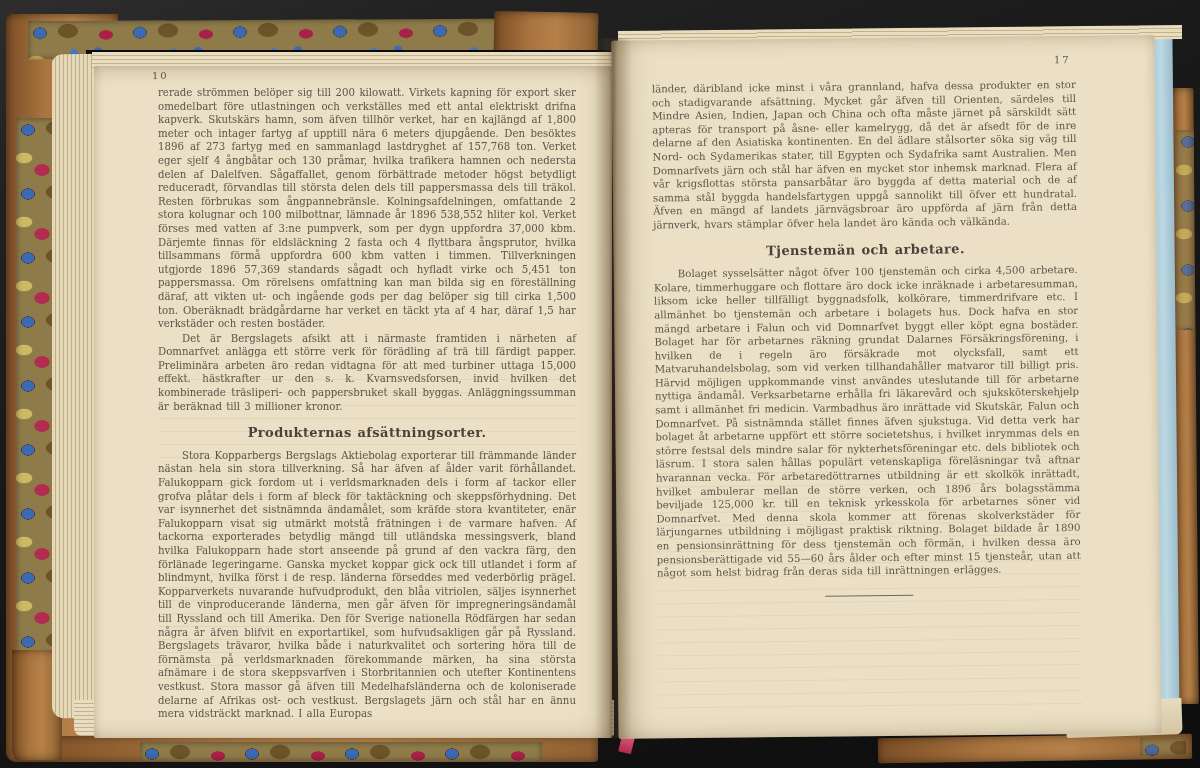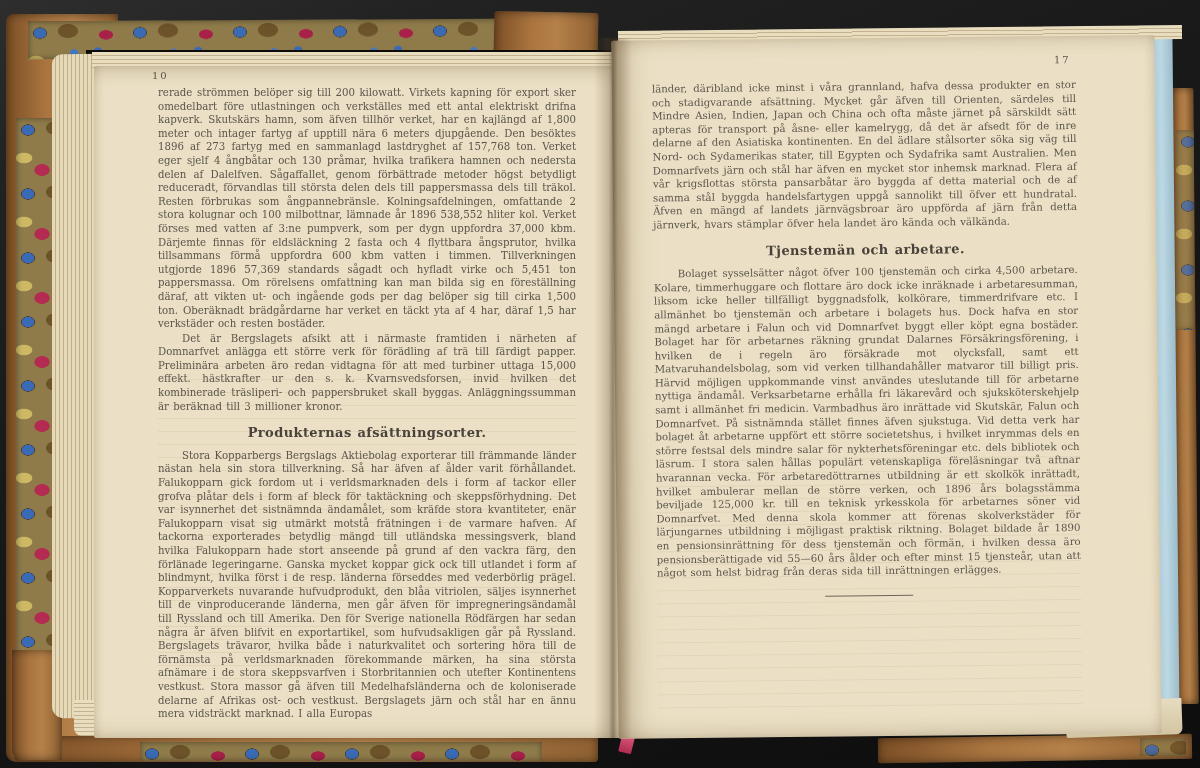--- a/index.html
+++ b/index.html
@@ -86,21 +86,21 @@
   <div class="abs" style="left:1150px; top:34px; width:26px; height:688px; background:linear-gradient(90deg,#9fc2d2,#bcd8e3 55%,#9bbccb); border-radius:0 5px 5px 0; transform:rotate(-.6deg);"></div>
   <div class="abs" style="left:1066px; top:700px; width:116px; height:36px; background:linear-gradient(180deg,#e7dcc0,#d3c5a2); transform:rotate(-2deg); border-radius:0 0 6px 2px;"></div>
 
   <div class="abs stack-v" style="left:52px; top:54px; width:48px; height:664px; border-radius:10px 0 0 12px; transform:skewY(-.6deg);"></div>
   <div class="abs stack-h" style="left:92px; top:52px; width:522px; height:16px;"></div>
   <div class="abs stack-h" style="left:74px; top:700px; width:540px; height:36px; border-radius:0 0 2px 8px;"></div>
   <div class="abs stack-h" style="left:618px; top:28px; width:564px; height:14px; transform:rotate(-.6deg);"></div>
 
   <div class="abs ribbon" style="left:620px; top:736px; width:13px; height:17px; transform:rotate(14deg);"></div>
 
-  <div class="abs page page-left-shade" style="left:94px; top:66px; width:518px; height:672px;padding-left:41px;">
+  <div class="abs page page-left-shade" style="left:94px; top:66px; width:518px; height:672px;">
     <div class="abs pagenum" style="left:58px; top:4px;">10</div>
     <div class="abs textcol" style="left:64px; top:20px; width:418px;">
       <p class="cont">rerade strömmen belöper sig till 200 kilowatt.  Virkets kapning för export sker omedelbart före utlastningen och verkställes med ett antal elektriskt drifna kapverk. Skutskärs hamn, som äfven tillhör verket, har en kajlängd af 1,800 meter och intager fartyg af upptill nära 6 meters djupgående.  Den besöktes 1896 af 273 fartyg med en sammanlagd lastdryghet af 157,768 ton.  Verket eger sjelf 4 ångbåtar och 130 pråmar, hvilka trafikera hamnen och nedersta delen af Dalelfven.  Sågaffallet, genom förbättrade metoder högst betydligt reduceradt, förvandlas till största delen dels till pappersmassa dels till träkol.  Resten förbrukas som ångpannebränsle.  Kolningsafdelningen, omfattande 2 stora kolugnar och 100 milbottnar, lämnade år 1896 538,552 hliter kol.  Verket förses med vatten af 3:ne pumpverk, som per dygn uppfordra 37,000 kbm.  Därjemte finnas för eldsläckning 2 fasta och 4 flyttbara ångsprutor, hvilka tillsammans förmå uppfordra 600 kbm vatten i timmen.  Tillverkningen utgjorde 1896 57,369 standards sågadt och hyfladt virke och 5,451 ton pappersmassa.  Om rörelsens omfattning kan man bilda sig en föreställning däraf, att vikten ut- och ingående gods per dag belöper sig till cirka 1,500 ton.  Oberäknadt brädgårdarne har verket en täckt yta af 4 har, däraf 1,5 har verkstäder och resten bostäder.</p>
       <p>Det är Bergslagets afsikt att i närmaste framtiden i närheten af Domnarfvet anlägga ett större verk för förädling af trä till färdigt papper.  Preliminära arbeten äro redan vidtagna för att med turbiner uttaga 15,000 effekt. hästkrafter ur den s. k. Kvarnsvedsforsen, invid hvilken det kombinerade träsliperi- och pappersbruket skall byggas.  Anläggningssumman är beräknad till 3 millioner kronor.</p>
       <div class="heading">Produkternas afsättningsorter.</div>
       <p>Stora Kopparbergs Bergslags Aktiebolag exporterar till främmande länder nästan hela sin stora tillverkning.  Så har äfven af ålder varit förhållandet.  Falukopparn gick fordom ut i verldsmarknaden dels i form af tackor eller grofva plåtar dels i form af bleck för taktäckning och skeppsförhydning.  Det var isynnerhet det sistnämnda ändamålet, som kräfde stora kvantiteter, enär Falukopparn visat sig utmärkt motstå frätningen i de varmare hafven.  Af tackorna exporterades betydlig mängd till utländska messingsverk, bland hvilka Falukopparn hade stort anseende på grund af den vackra färg, den förlänade legeringarne.  Ganska mycket koppar gick ock till utlandet i form af blindmynt, hvilka först i de resp. länderna förseddes med vederbörlig prägel.  Kopparverkets nuvarande hufvudprodukt, den blåa vitriolen, säljes isynnerhet till de vinproducerande länderna, men går äfven för impregneringsändamål till Ryssland och till Amerika.  Den för Sverige nationella Rödfärgen har sedan några år äfven blifvit en exportartikel, som hufvudsakligen går på Ryssland. Bergslagets trävaror, hvilka både i naturkvalitet och sortering höra till de förnämsta på verldsmarknaden förekommande märken, ha sina största afnämare i de stora skeppsvarfven i Storbritannien och utefter Kontinentens vestkust.  Stora massor gå äfven till Medelhafsländerna och de koloniserade delarne af Afrikas ost- och vestkust.  Bergslagets järn och stål har en ännu mera vidsträckt marknad.  I alla Europas</p>
     </div>
     <div class="abs ghost" style="left:64px; top:300px; width:418px; height:320px;"></div>
   </div>
 

